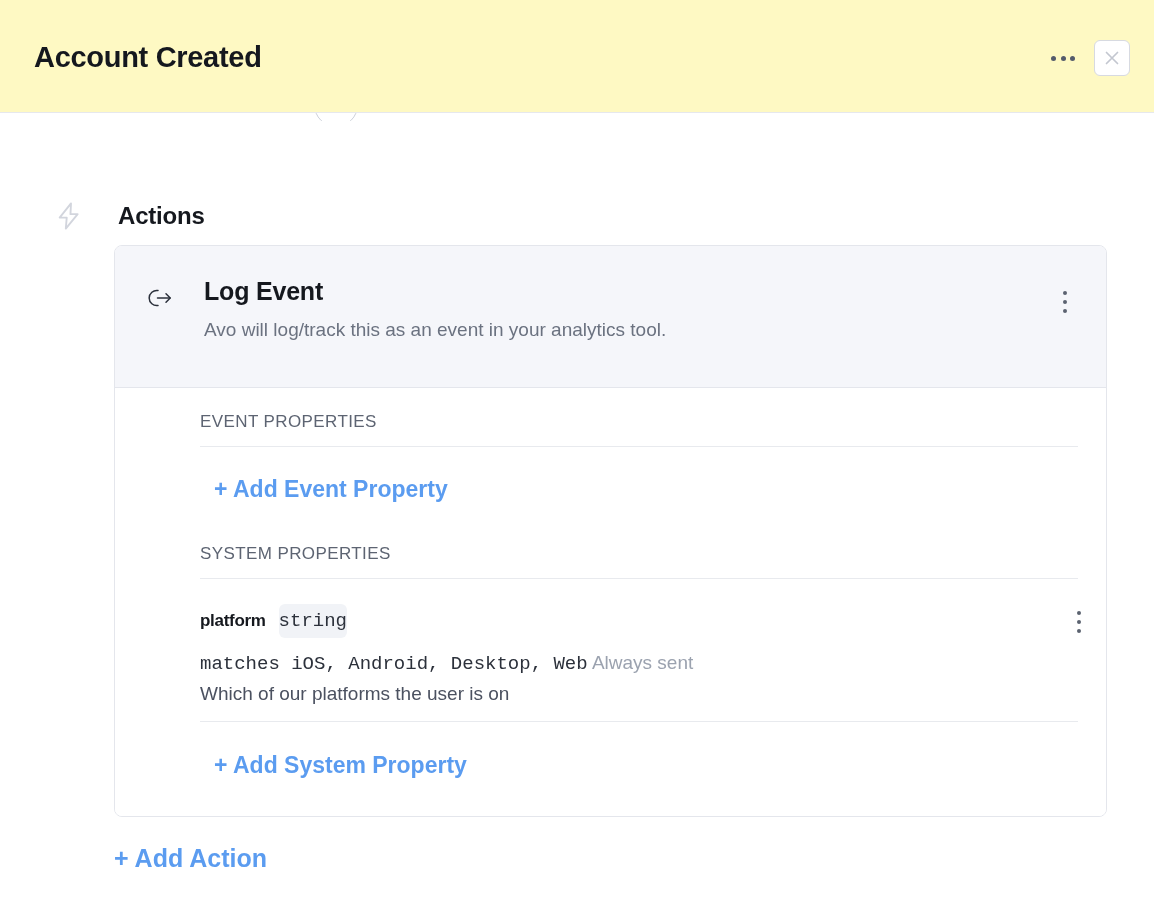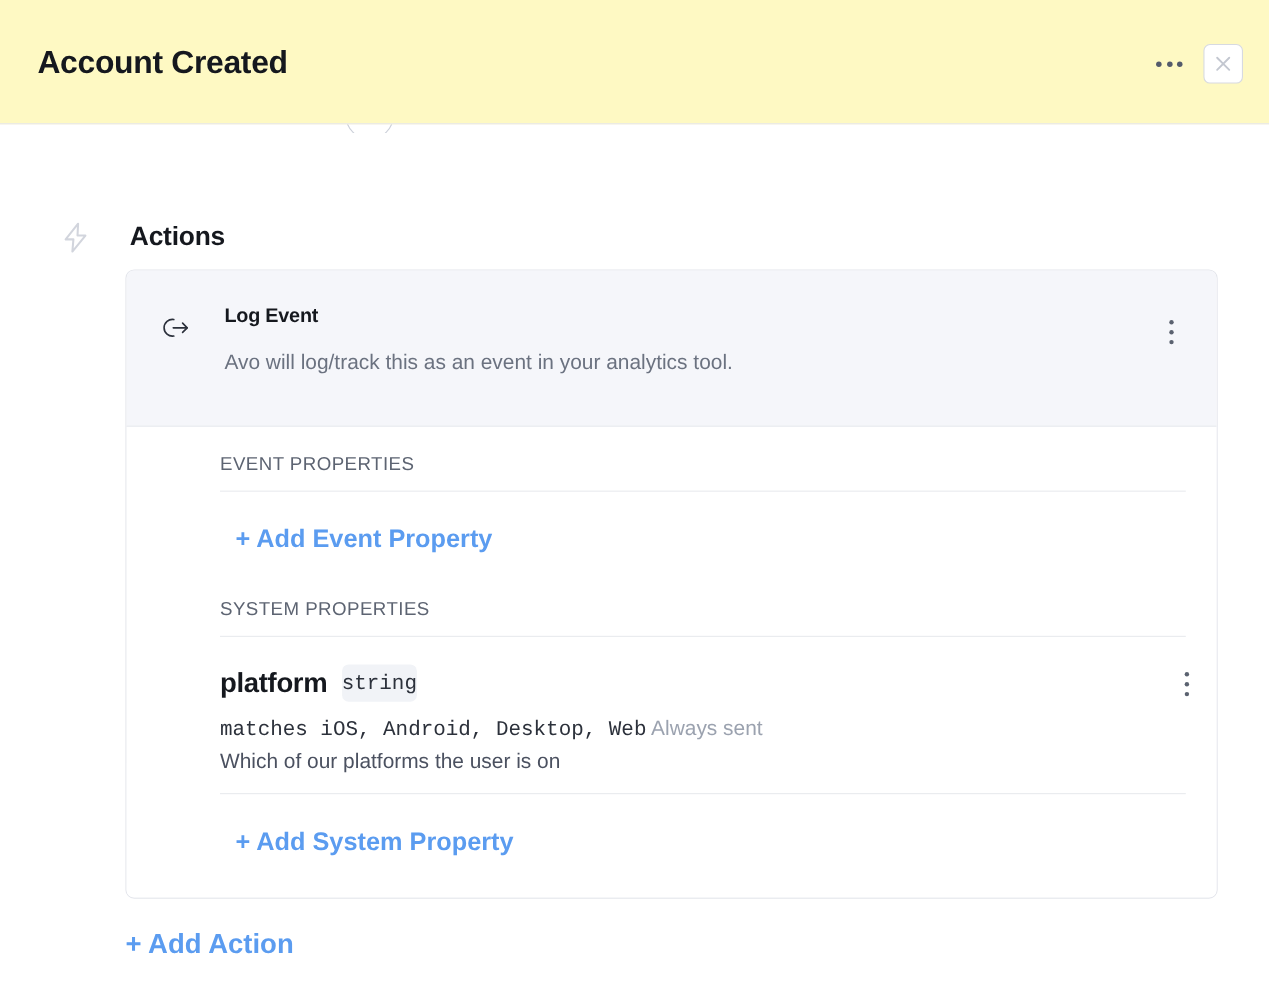--- a/index.html
+++ b/index.html
@@ -160,21 +160,21 @@
     position: absolute;
     left: 33px;
     top: 40px;
     width: 26px;
     height: 24px;
   }
   .card-head-title {
     position: absolute;
     left: 89px;
     top: 31px;
-    font-size: 18px;
+    font-size: 25px;
     font-weight: bold;
     color: #15181e;
     letter-spacing: -0.2px;
   }
   .card-head-sub {
     position: absolute;
     left: 89px;
     top: 73px;
     font-size: 19px;
     color: #6b7280;
@@ -244,21 +244,21 @@
     left: 85px;
     top: 213px;
     width: 878px;
   }
   .prop-name-line {
     display: flex;
     align-items: center;
     height: 40px;
   }
   .prop-name {
-    font-size: 25px;
+    font-size: 17px;
     font-weight: bold;
     color: #15181e;
     letter-spacing: -0.3px;
   }
   .prop-type {
     margin-left: 13px;
     font-family: "Liberation Mono", monospace;
     font-size: 19px;
     color: #2c313b;
     background: #f1f3f7;

